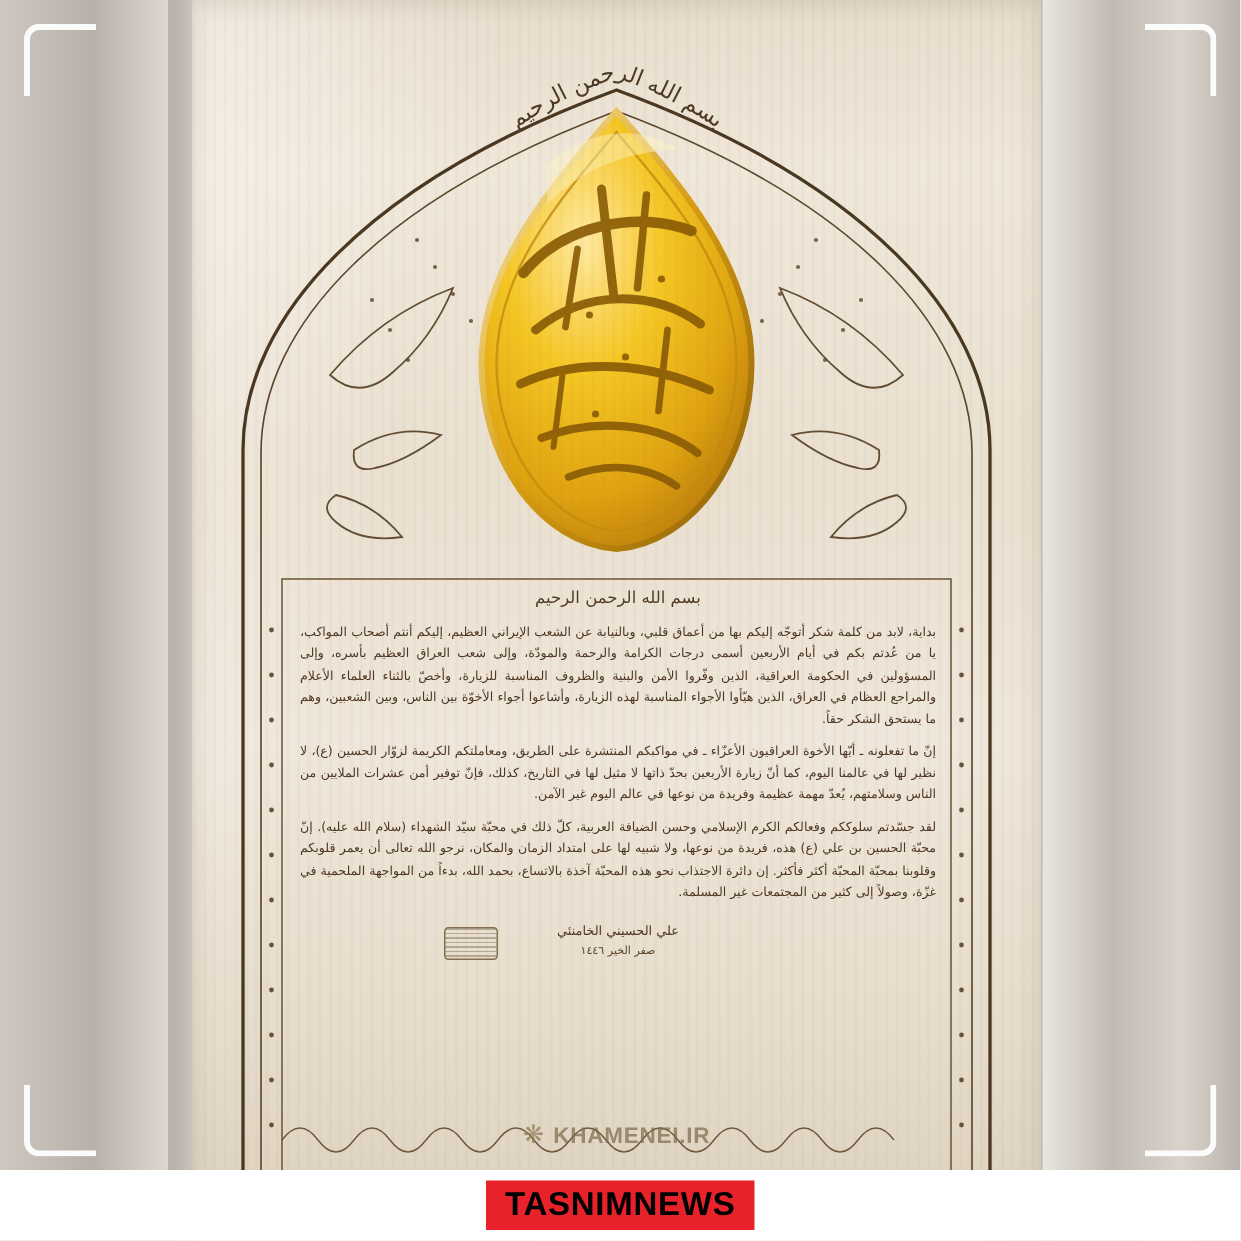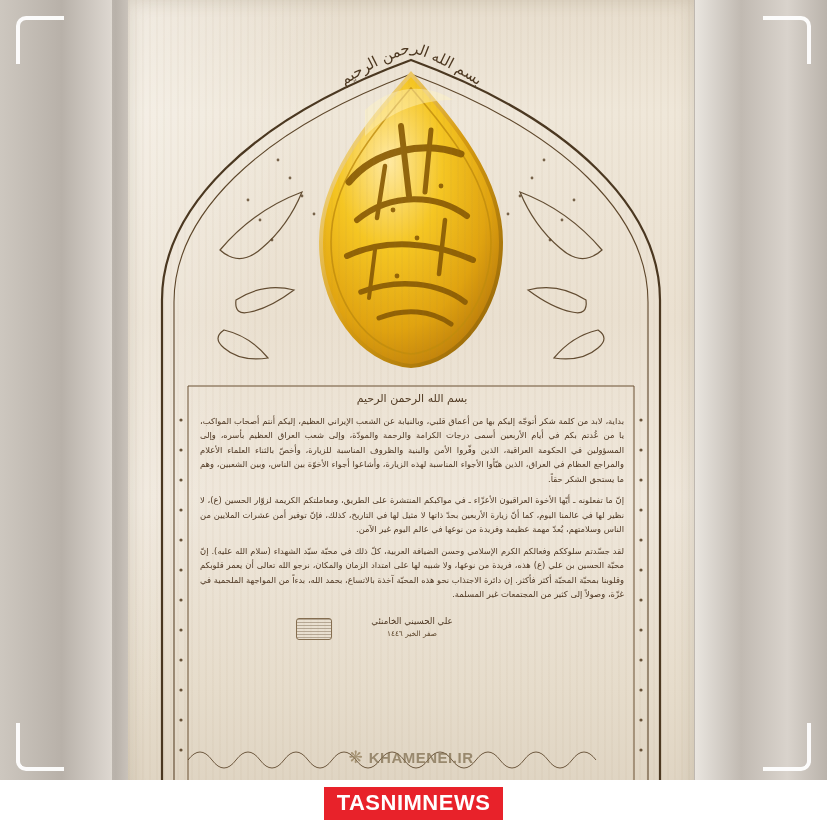--- a/index.html
+++ b/index.html
@@ -175,21 +175,21 @@
     right: 0;
     bottom: 0;
     height: 47px;
     background: #ffffff;
     display: flex;
     align-items: center;
     justify-content: center;
   }
   #banner .logo {
     background: #e8222a;
-    color: #ffffff;
+    color: #000000;
     font-family: "Liberation Sans", sans-serif;
     font-weight: bold;
     font-size: 22px;
     letter-spacing: .5px;
     padding: 3px 13px 4px 13px;
     line-height: 1.15;
   }
   #banner .rule {
     position: absolute;
     left: 18px;

